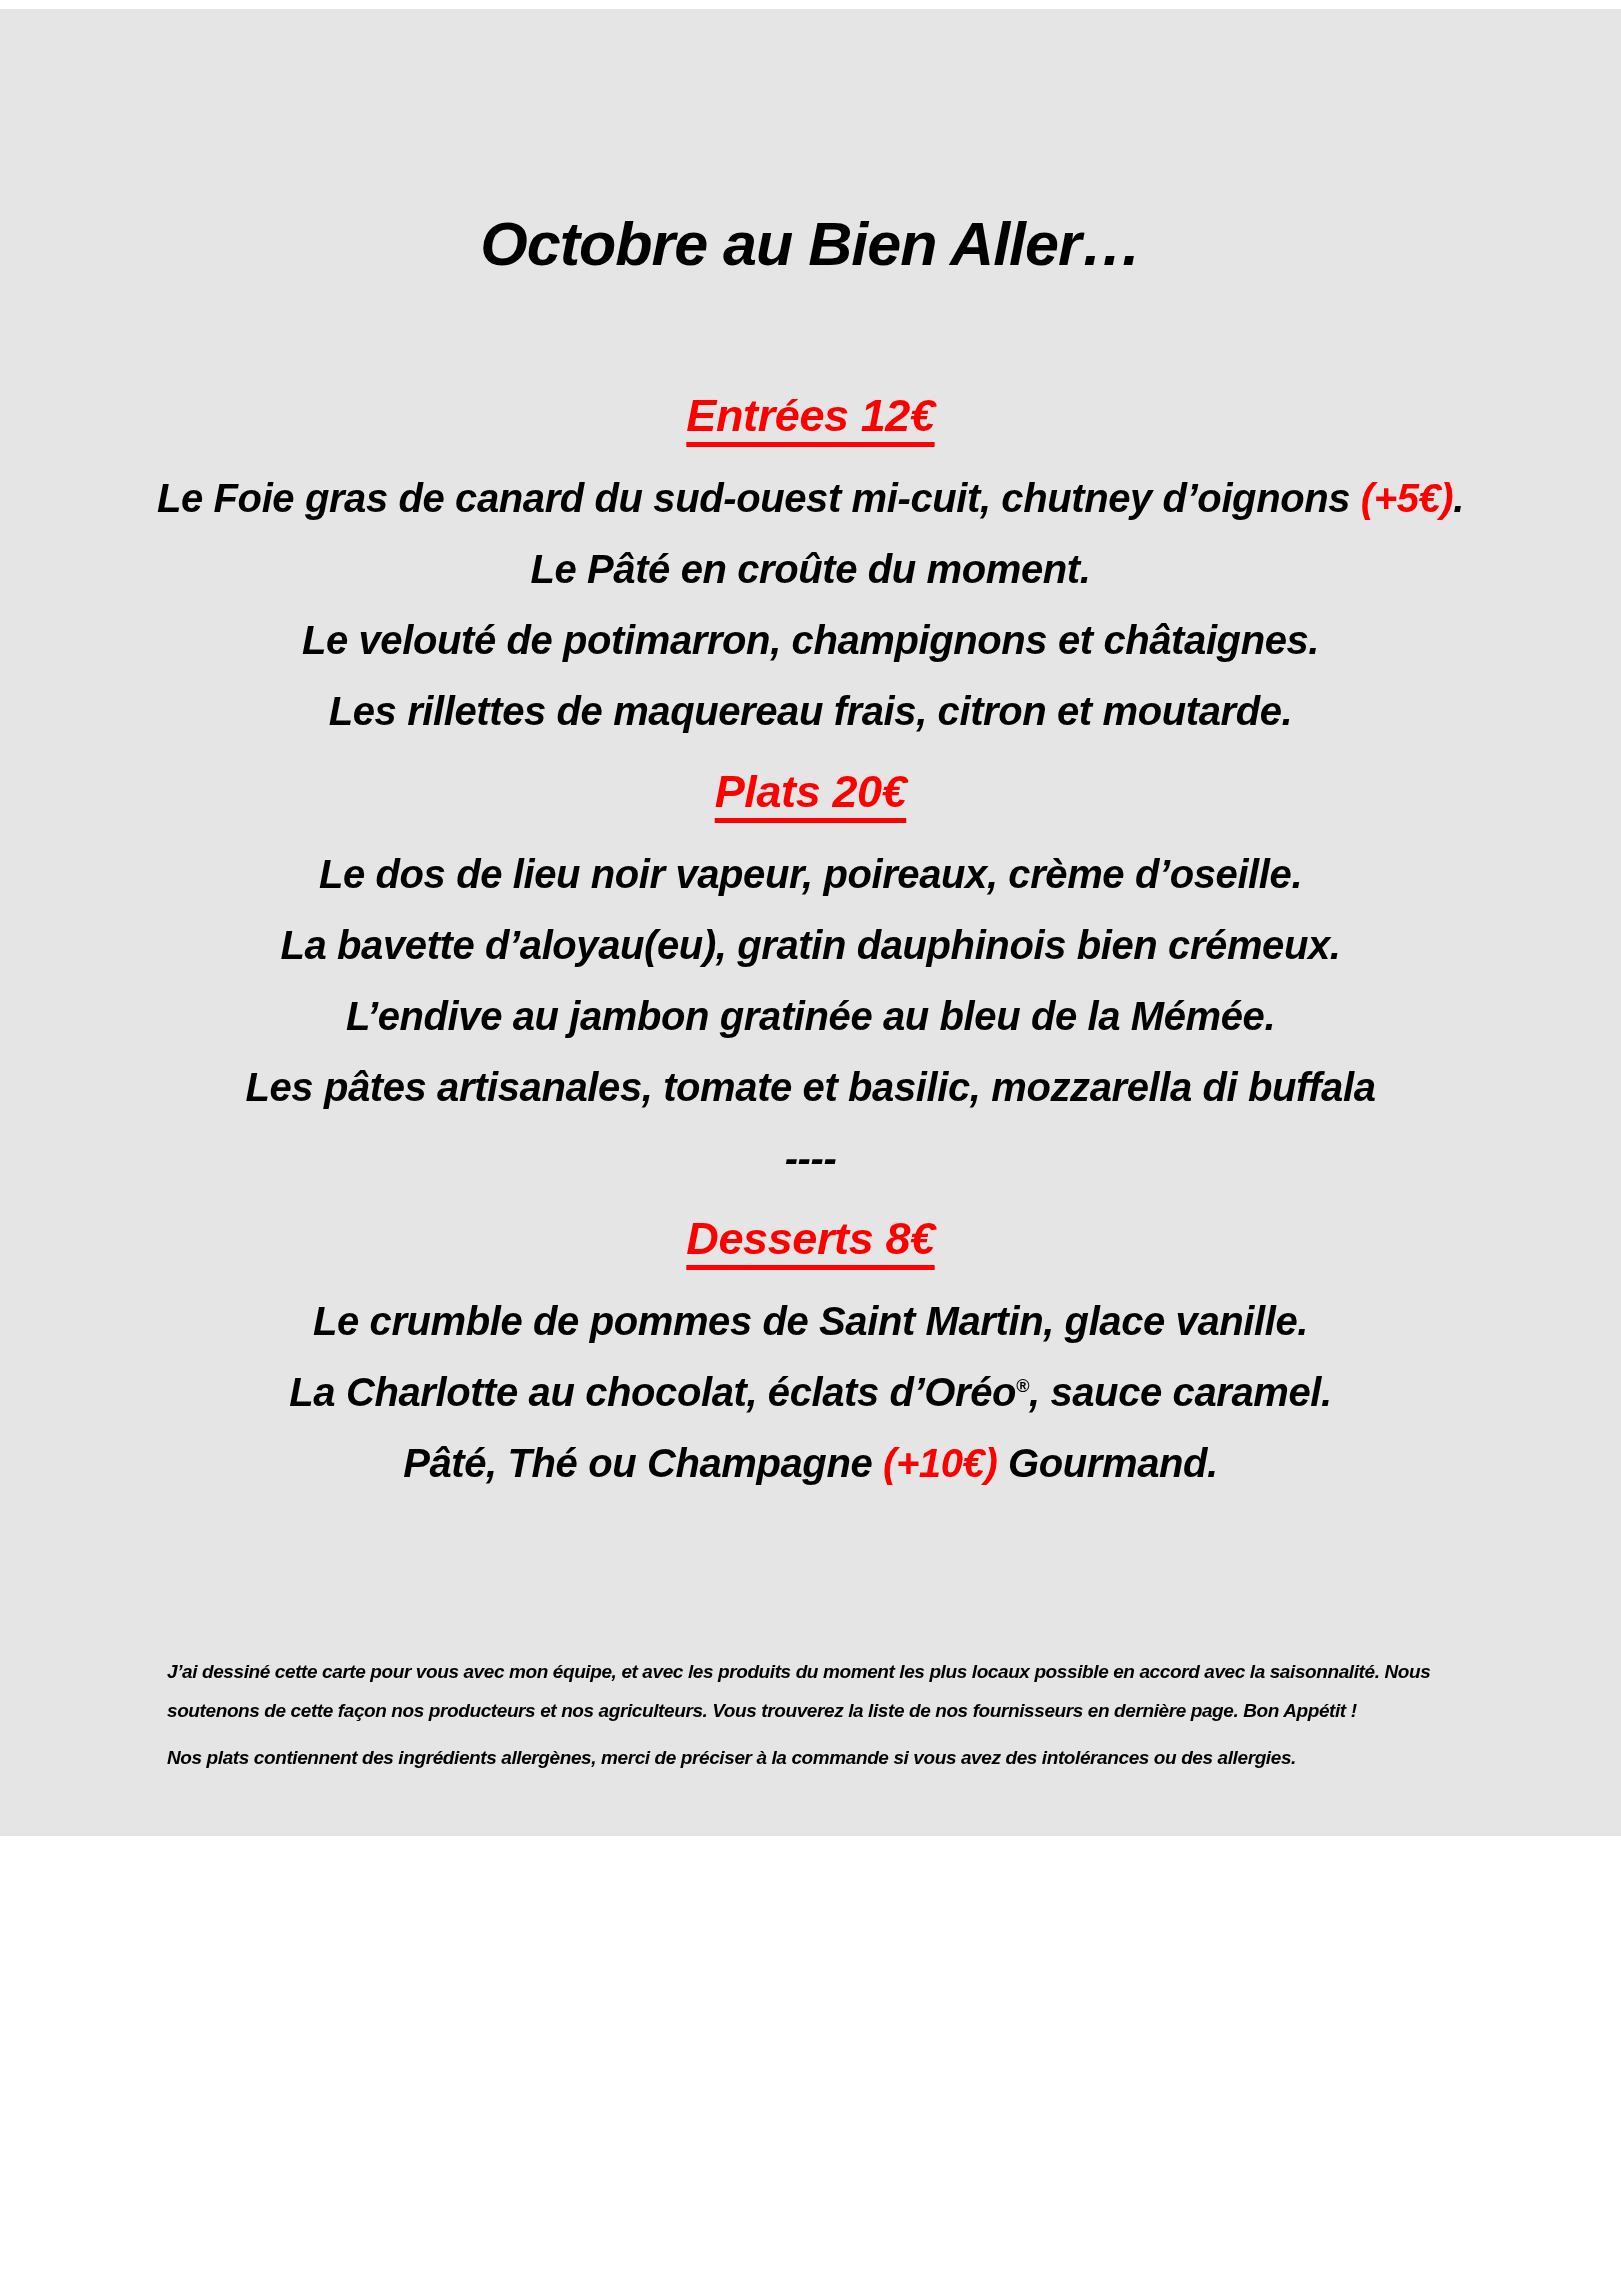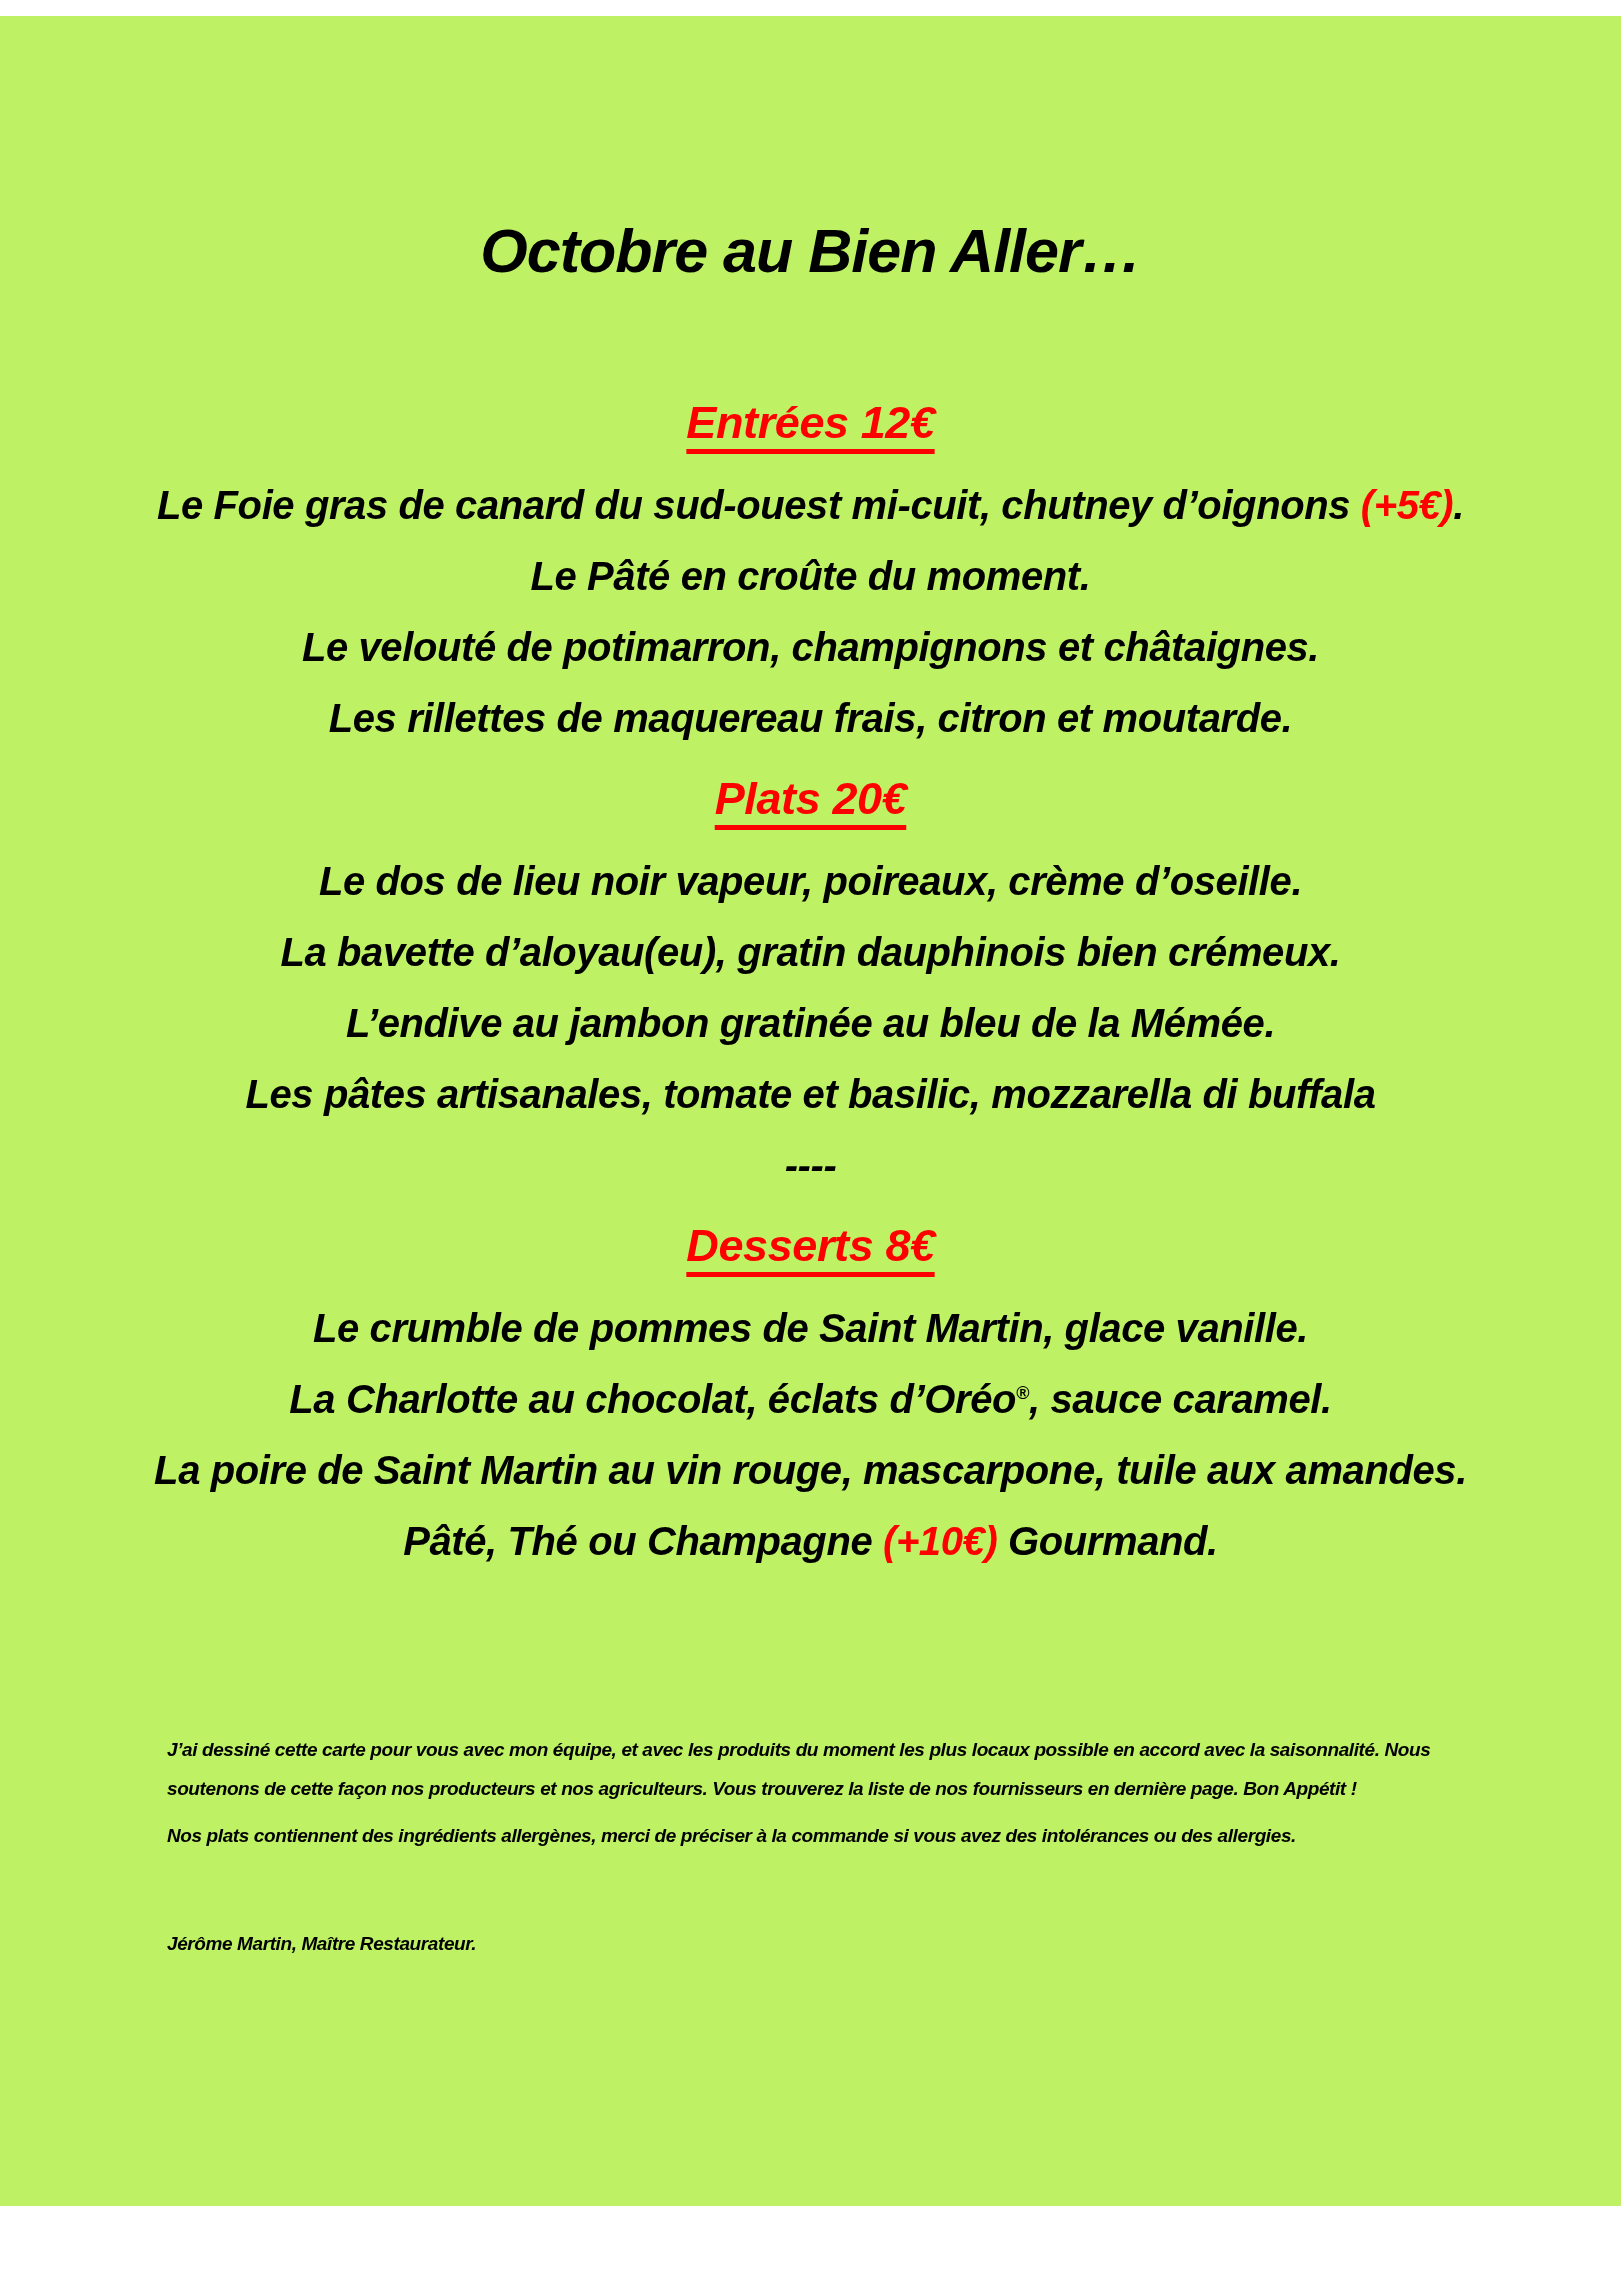--- a/index.html
+++ b/index.html
@@ -1,22 +1,22 @@
 <!DOCTYPE html>
 <html lang="fr"><head>
 <meta charset="utf-8">
 <style>
   html, body { margin: 0; padding: 0; background: #ffffff; }
 
   .page {
     position: relative;
     width: 1621px;
-    height: 2190px;
-    margin: 16px auto;
-    background: #bef264;
+    height: 1827px;
+    margin: 9px auto;
+    background: #e5e5e5;
     color: #000000;
     font-family: "Liberation Sans", sans-serif;
     font-style: italic;
     font-weight: 700;
     letter-spacing: -0.4px;
     overflow: hidden;
   }
 
   .menu-area { text-align: center; }
 
@@ -87,21 +87,20 @@
       <p class="item"><span>La bavette d’aloyau(eu), gratin dauphinois bien crémeux.</span></p>
       <p class="item"><span>L’endive au jambon gratinée au bleu de la Mémée.</span></p>
       <p class="item"><span>Les pâtes artisanales, tomate et basilic, mozzarella di buffala</span></p>
       <p class="item">----</p>
     </section>
 
     <section>
       <h2 class="heading">Desserts 8€</h2>
       <p class="item"><span>Le crumble de pommes de Saint Martin, glace vanille.</span></p>
       <p class="item"><span>La Charlotte au chocolat, éclats d’Oréo</span><sup>®</sup><span>, sauce caramel.</span></p>
-      <p class="item"><span>La poire de Saint Martin au vin rouge, mascarpone, tuile aux amandes.</span></p>
       <p class="item"><span>Pâté, Thé ou Champagne </span><span class="red">(+10€)</span><span> Gourmand.</span></p>
     </section>
 
   </div>
 
   <footer class="footer">
     <p>J’ai dessiné cette carte pour vous avec mon équipe, et avec les produits du moment les plus locaux possible en accord avec la saisonnalité. Nous soutenons de cette façon nos producteurs et nos agriculteurs. Vous trouverez la liste de nos fournisseurs en dernière page. Bon Appétit !</p>
     <p>Nos plats contiennent des ingrédients allergènes, merci de préciser à la commande si vous avez des intolérances ou des allergies.</p>
     <p class="signature">Jérôme Martin, Maître Restaurateur.</p>
   </footer>

